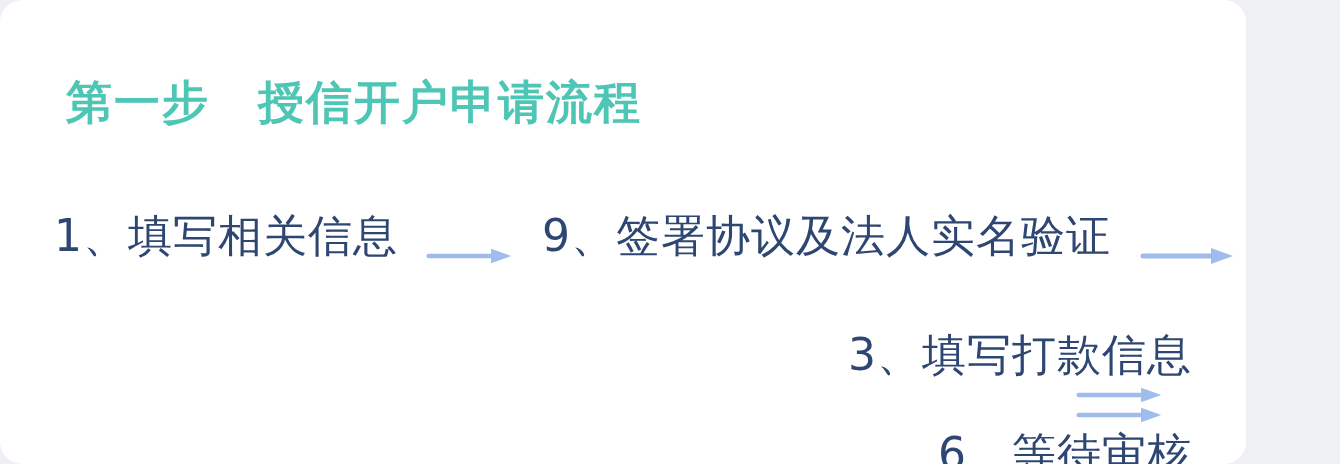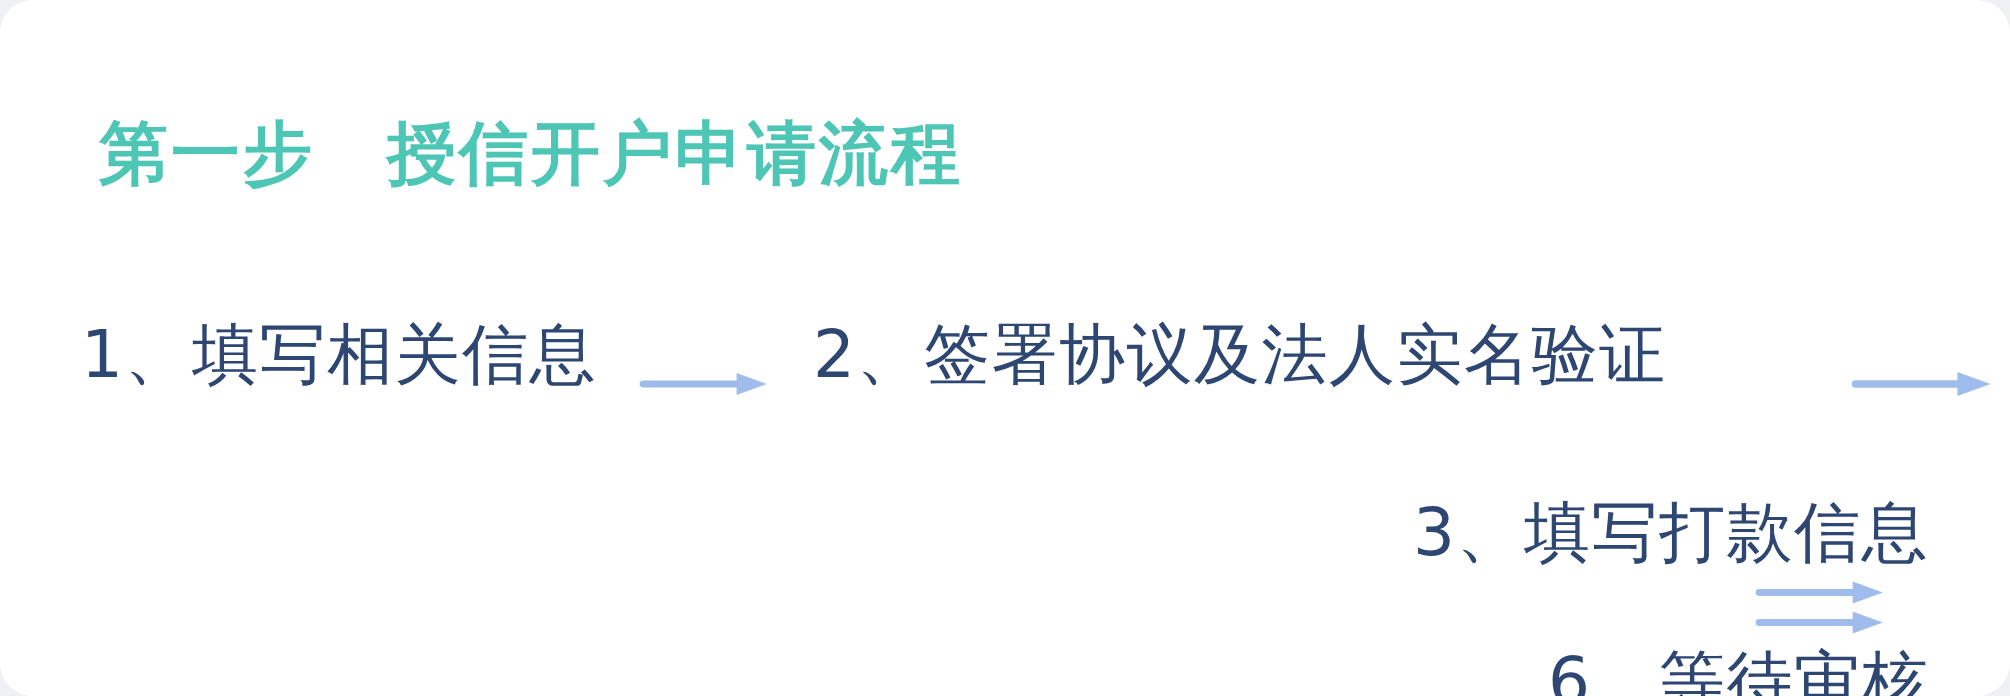--- a/index.html
+++ b/index.html
@@ -4,21 +4,21 @@
 <style>
   html, body {
     margin: 0;
     padding: 0;
     background: #eef0f3;
     font-family: "DejaVu Sans", "Liberation Sans", sans-serif;
   }
 
   .card {
     position: relative;
-    width: 1340px;
+    width: 1246px;
     height: 464px;
     background: #ffffff;
     border-radius: 22px;
     box-sizing: border-box;
     padding: 0 54px;
     overflow: hidden;
   }
 
   .title {
     margin: 0;
@@ -73,21 +73,21 @@
   <div class="flow-row row-1">
     <span class="step">1、填写相关信息</span>
 
     <span class="arrow">
       <svg width="88" height="20" viewBox="0 0 96 20" aria-hidden="true">
         <line x1="3" y1="10" x2="71" y2="10" stroke="currentColor" stroke-width="5" stroke-linecap="round"></line>
         <polygon points="71,2 93,10 71,18" fill="currentColor"></polygon>
       </svg>
     </span>
 
-    <span class="step">2、签署协议及法人实名验证</span>
+    <span class="step">9、签署协议及法人实名验证</span>
 
     <span class="arrow arrow-edge">
       <svg width="100" height="20" viewBox="0 0 96 20" aria-hidden="true">
         <line x1="3" y1="10" x2="71" y2="10" stroke="currentColor" stroke-width="5" stroke-linecap="round"></line>
         <polygon points="71,2 93,10 71,18" fill="currentColor"></polygon>
       </svg>
     </span>
   </div>
 
   <div class="flow-row row-2">

